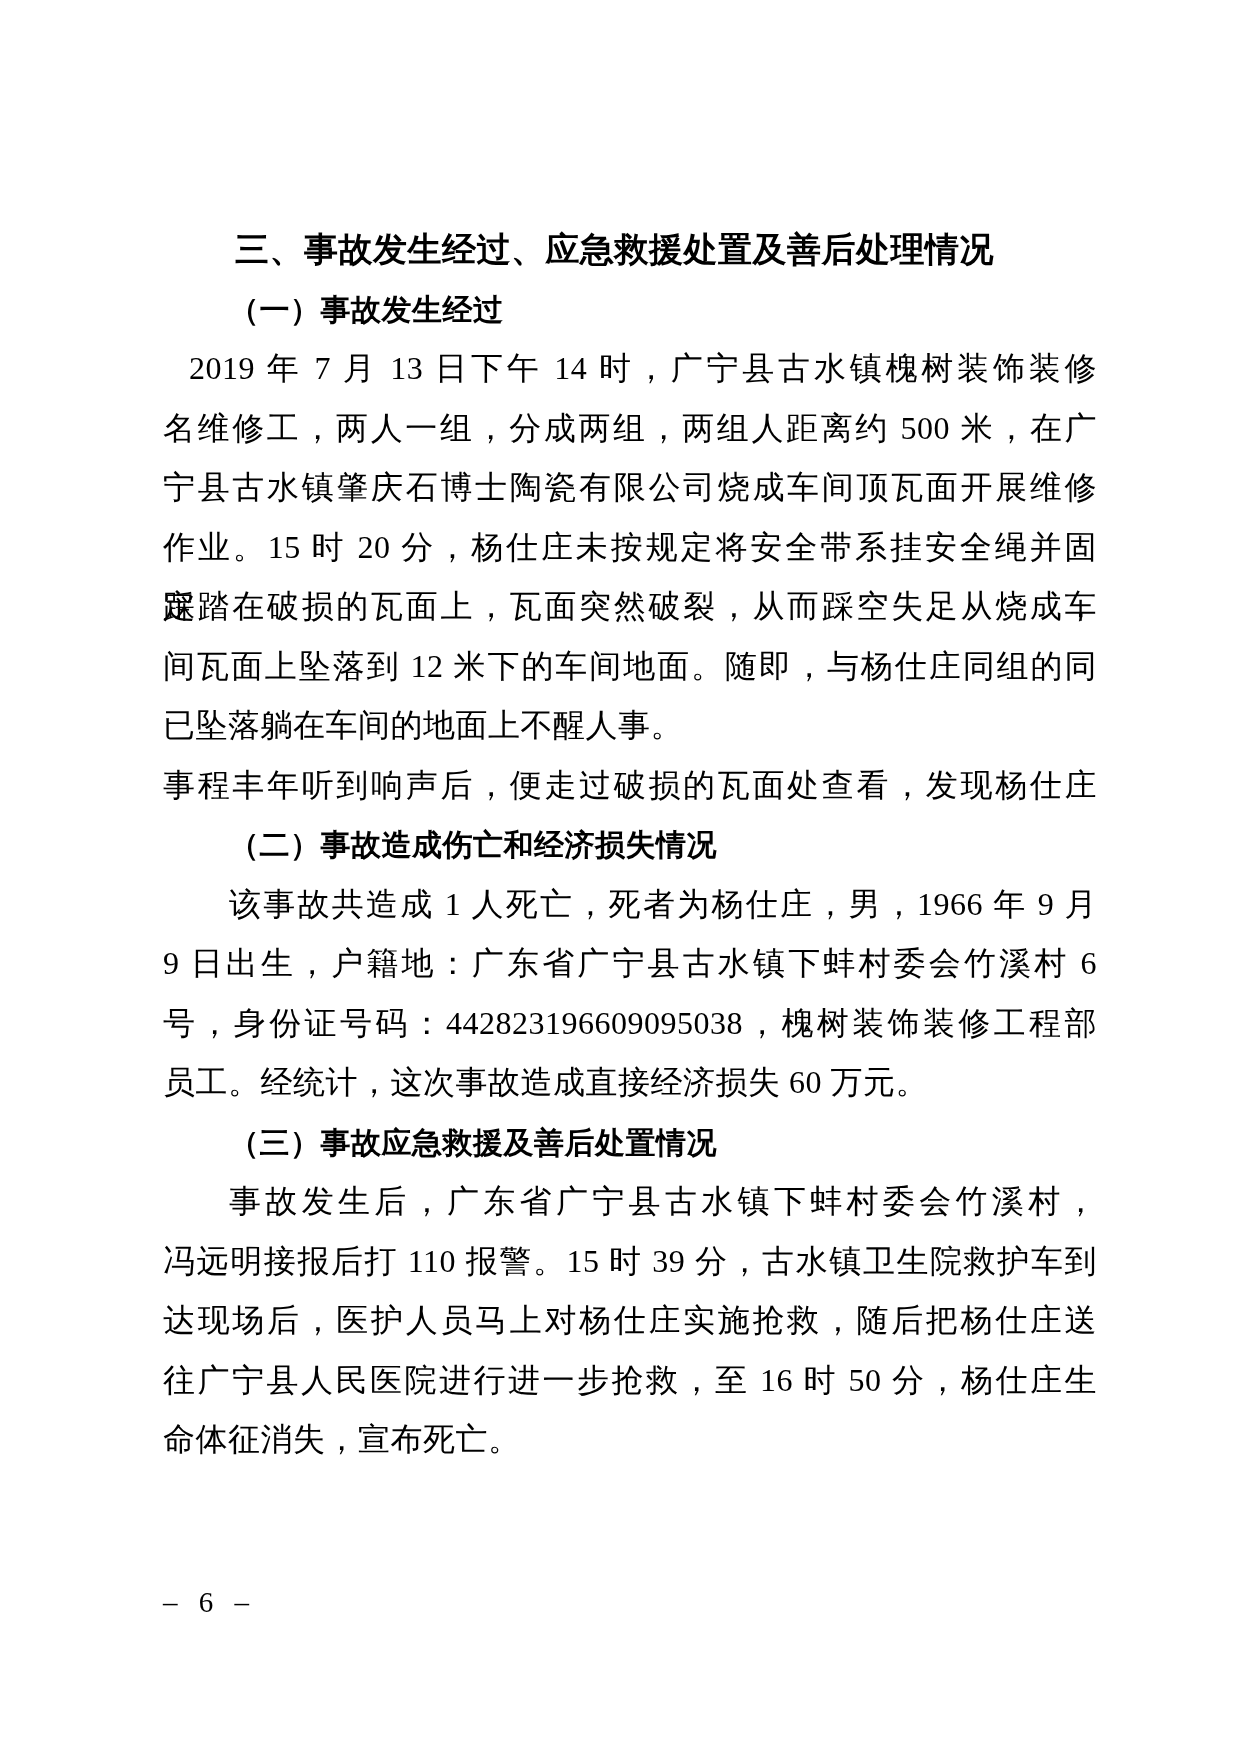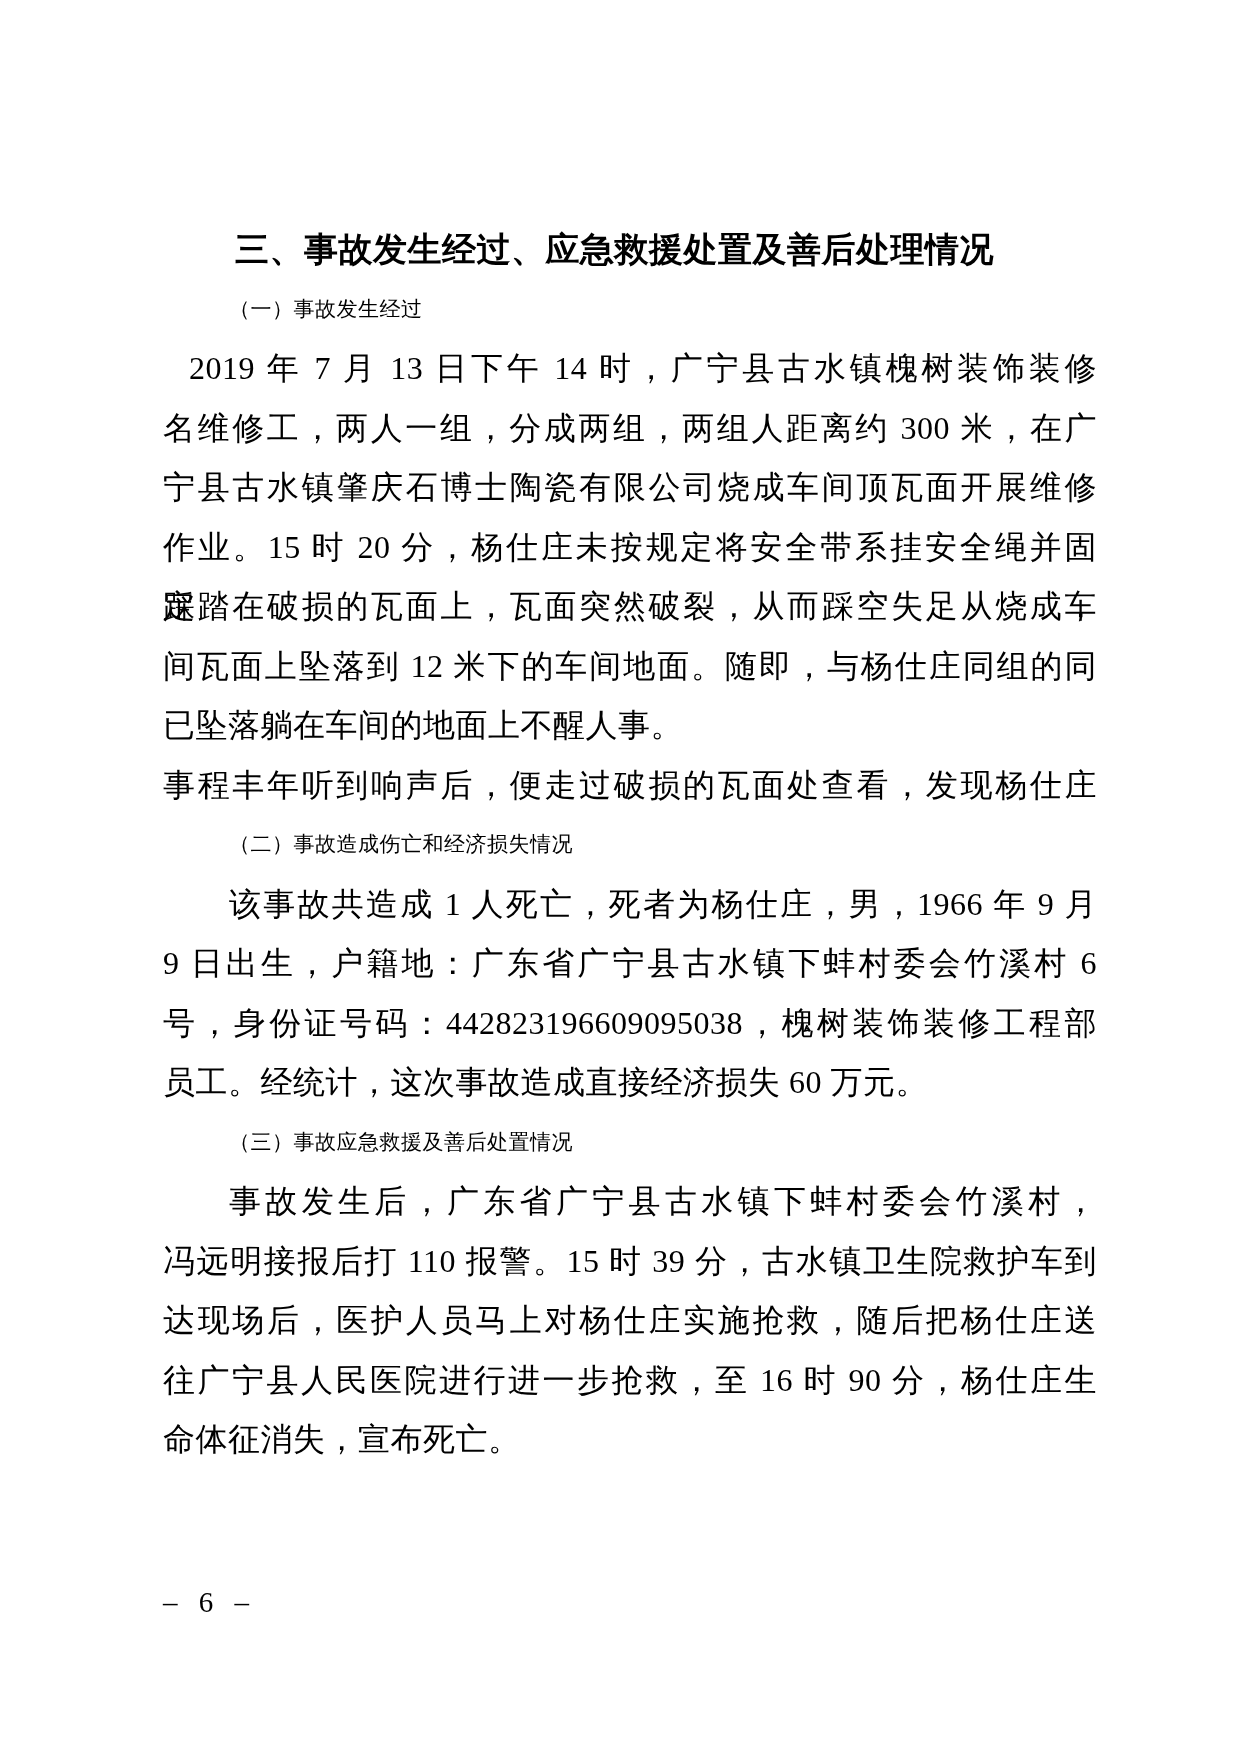--- a/index.html
+++ b/index.html
@@ -42,22 +42,22 @@
     font-family: "Liberation Sans", "DejaVu Sans", sans-serif;
     font-weight: bold;
     font-size: 34px;
     padding-left: 72px;
     text-align: left;
     text-align-last: left;
     white-space: nowrap;
   }
   .sec-heading {
     font-family: "Liberation Serif", "DejaVu Serif", serif;
-    font-weight: normal;
-    font-size: 21px;
+    font-weight: bold;
+    font-size: 30px;
     padding-left: 66px;
     text-align: right;
     text-align-last: left;
     white-space: nowrap;
   }
   .indent { padding-left: 66px; }
   .indent-sm { padding-left: 26px; }
   .last-line {
     text-align: left;
     text-align-last: left;
@@ -75,37 +75,37 @@
 </head>
 <body>
 
 <div class="page">
   <div class="content">
 
     <div class="row doc-title">三、事故发生经过、应急救援处置及善后处理情况</div>
 
     <div class="row sec-heading">（一）事故发生经过</div>
     <div class="row indent-sm">2019 年 7 月 13 日下午 14 时，广宁县古水镇槐树装饰装修</div>
-    <div class="row">名维修工，两人一组，分成两组，两组人距离约 300 米，在广</div>
+    <div class="row">名维修工，两人一组，分成两组，两组人距离约 500 米，在广</div>
     <div class="row">宁县古水镇肇庆石博士陶瓷有限公司烧成车间顶瓦面开展维修</div>
     <div class="row">作业。15 时 20 分，杨仕庄未按规定将安全带系挂安全绳并固定，</div>
     <div class="row">踩踏在破损的瓦面上，瓦面突然破裂，从而踩空失足从烧成车</div>
     <div class="row">间瓦面上坠落到 12 米下的车间地面。随即，与杨仕庄同组的同</div>
     <div class="row last-line">已坠落躺在车间的地面上不醒人事。</div>
     <div class="row">事程丰年听到响声后，便走过破损的瓦面处查看，发现杨仕庄</div>
 
     <div class="row sec-heading">（二）事故造成伤亡和经济损失情况</div>
     <div class="row indent">该事故共造成 1 人死亡，死者为杨仕庄，男，1966 年 9 月</div>
     <div class="row">9 日出生，户籍地：广东省广宁县古水镇下蚌村委会竹溪村 6</div>
     <div class="row">号，身份证号码：442823196609095038，槐树装饰装修工程部</div>
     <div class="row last-line">员工。经统计，这次事故造成直接经济损失 60 万元。</div>
 
     <div class="row sec-heading">（三）事故应急救援及善后处置情况</div>
     <div class="row indent">事故发生后，广东省广宁县古水镇下蚌村委会竹溪村，</div>
     <div class="row">冯远明接报后打 110 报警。15 时 39 分，古水镇卫生院救护车到</div>
     <div class="row">达现场后，医护人员马上对杨仕庄实施抢救，随后把杨仕庄送</div>
-    <div class="row">往广宁县人民医院进行进一步抢救，至 16 时 90 分，杨仕庄生</div>
+    <div class="row">往广宁县人民医院进行进一步抢救，至 16 时 50 分，杨仕庄生</div>
     <div class="row last-line">命体征消失，宣布死亡。</div>
 
   </div>
 
   <div class="footer">– 6 –</div>
 </div>
 
 </body></html>

